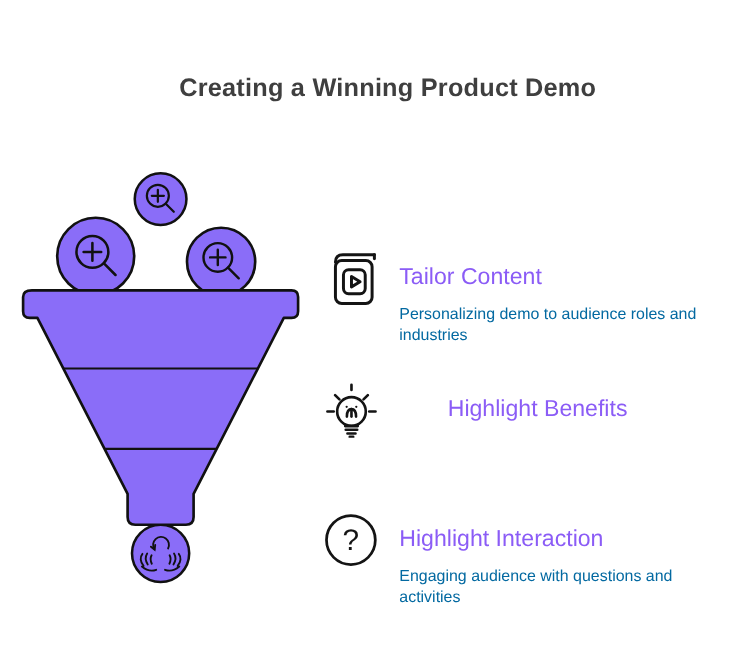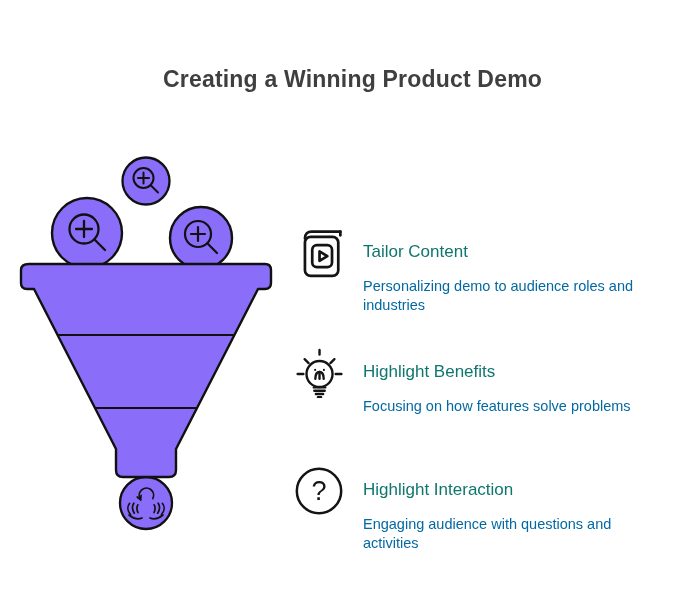--- a/index.html
+++ b/index.html
@@ -9,27 +9,27 @@
     font-family:"Liberation Sans",sans-serif;
   }
   .title{
     position:absolute;top:51px;left:0;width:675px;margin:15px;
     text-align:center;font-size:23px;font-weight:bold;color:#3f3f3f;
     letter-spacing:.2px;
   }
   .funnel-svg{position:absolute;left:0;top:140px;}
   .item{position:absolute;display:flex;align-items:flex-start;}
   .item-1{top:228px;left:294px;}
-  .item-2{top:348px;left:294px;}
+  .item-2{top:348px;left:294px;gap:44px;}
   .item-3{top:466px;left:294px;}
   .icon-box{width:50px;height:50px;flex:0 0 50px;}
   .text-col{margin-left:19px;}
   .item-title{
-    font-size:17px;line-height:23px;font-weight:400;
-    color:#0f766e;margin:12px 0 0 0;
+    font-size:21px;line-height:23px;font-weight:400;
+    color:#8b5cf6;margin:12px 0 0 0;
   }
   .item-desc{
     font-size:14.5px;line-height:18.5px;color:#0369a1;
     margin:14px 0 0 0;max-width:302px;
   }
 </style>
 </head>
 <body>
 
 <h1 class="title">Creating a Winning Product Demo</h1>
@@ -104,21 +104,20 @@
       <path d="M 19 37.8 H 30 M 19.5 41 H 29.5 M 21 44.2 H 28 M 23 47.2 H 26"></path>
       <path d="M 20.5 29.5 C 20.5 25 22 23 24.5 23 C 27 23 28.5 25 28.5 29.5"></path>
       <path d="M 24.5 23 V 29.5"></path>
       <circle cx="20.3" cy="21" r="1" fill="#141414" stroke="none"></circle>
       <circle cx="28.7" cy="21" r="1" fill="#141414" stroke="none"></circle>
       <path d="M 3.5 25 H 9 M 40 25 H 45.5 M 10.2 10.7 L 14 14.5 M 38.8 10.7 L 35 14.5 M 24.5 1.8 V 6.2"></path>
     </svg>
   </div>
   <div class="text-col">
     <div class="item-title">Highlight Benefits</div>
-    <div class="item-desc">Focusing on how features solve problems</div>
   </div>
 </div>
 
 <div class="item item-3">
   <div class="icon-box">
     <svg width="50" height="50" viewBox="0 0 48 48" fill="none">
       <circle cx="24" cy="24" r="21.3" stroke="#141414" stroke-width="2.4"></circle>
       <text x="24" y="33" text-anchor="middle" font-size="26" fill="#141414" font-family="Liberation Sans, sans-serif">?</text>
     </svg>
   </div>

